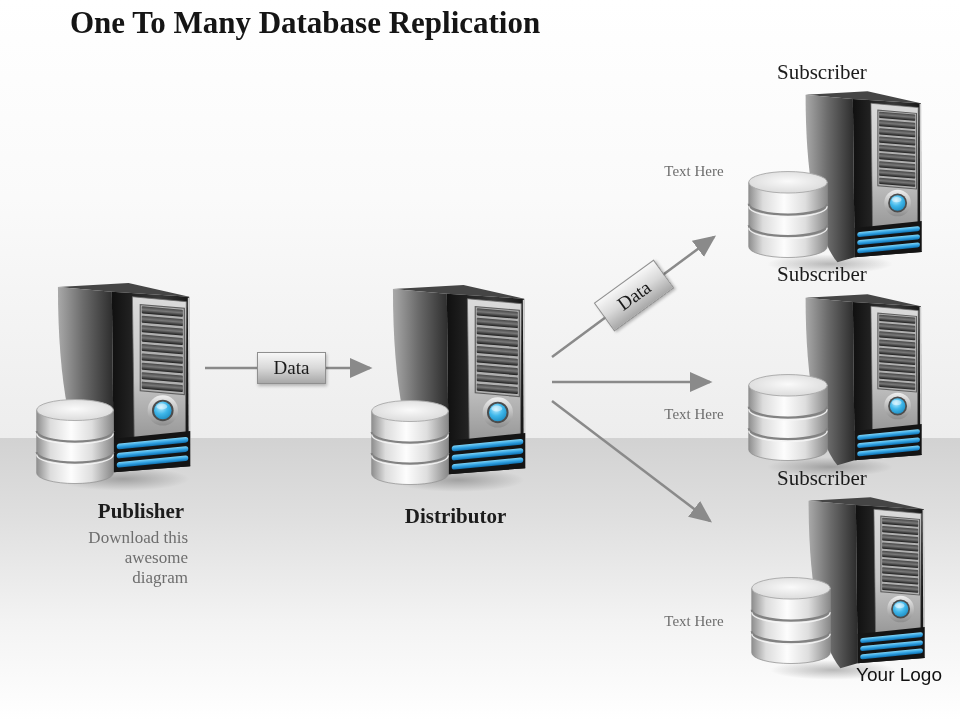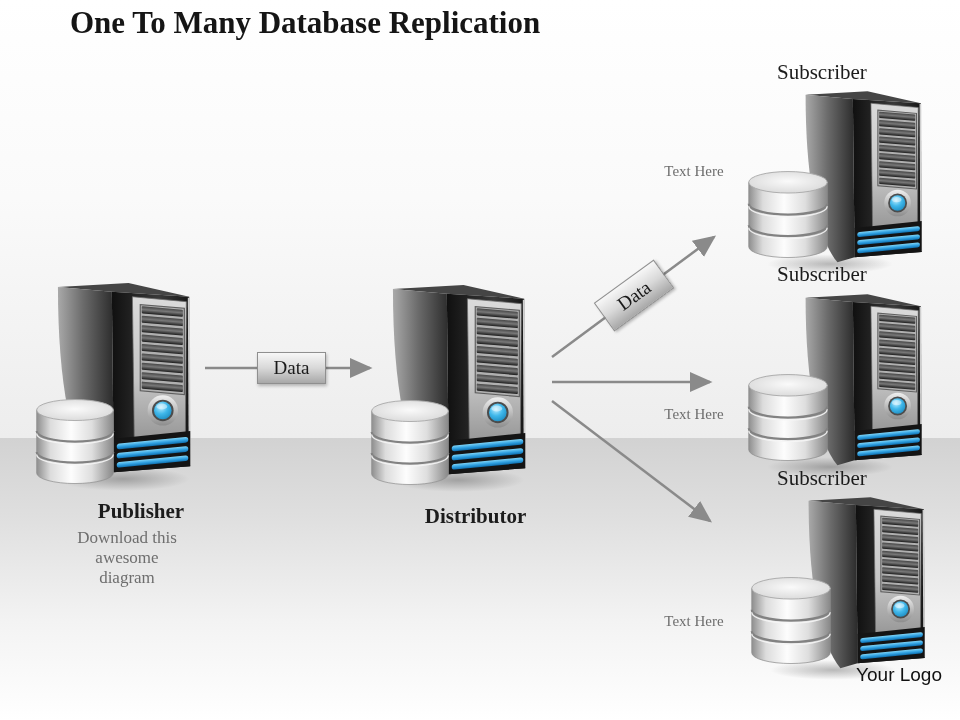--- a/index.html
+++ b/index.html
@@ -12,21 +12,21 @@
   .bg-bottom{position:absolute;left:0;top:438px;width:960px;height:282px;
     background:linear-gradient(180deg,#d2d2d2 0%,#dfdfdf 28%,#f3f3f3 65%,#ffffff 100%);}
   .title{
     position:absolute;left:70px;top:5px;width:620px;
     font-size:31px;font-weight:bold;color:#151515;letter-spacing:0px;
   }
   .node-shadow{position:absolute;
     background:radial-gradient(ellipse 50% 50% at 50% 50%,rgba(0,0,0,0.26) 0%,rgba(0,0,0,0) 70%);}
   .server-svg,.cyl-svg{position:absolute;}
   .heading{font-size:21px;font-weight:bold;color:#1c1c1c;text-align:center;}
-  .desc{font-size:17px;color:#6e6e6e;line-height:1.18;margin-top:4px;text-align:center;}
+  .desc{font-size:17px;color:#6e6e6e;line-height:1.18;margin-top:4px;text-align:right;}
   .sub-label{position:absolute;width:160px;text-align:left;
     font-size:21px;color:#1c1c1c;}
   .text-here{position:absolute;width:120px;text-align:center;
     font-size:15px;color:#6e6e6e;}
   .arrows-layer{position:absolute;left:0;top:0;width:960px;height:720px;pointer-events:none;}
   .data-box{
     position:absolute;display:flex;align-items:center;justify-content:center;
     background:linear-gradient(180deg,#f7f7f7 0%,#d8d8d8 50%,#a8a8a8 100%);
     border:1px solid #8f8f8f;box-shadow:1px 2px 3px rgba(0,0,0,0.25);
     font-size:19px;color:#1a1a1a;
@@ -170,21 +170,21 @@
     <div class="heading">Publisher</div>
     <div class="desc" style="width:122px;">Download this awesome diagram</div>
   </div>
 
   <svg class="server-svg" style="left:390px;top:284px;" width="147" height="201" viewBox="0 0 150 205">
       <use href="#sym-server" xlink:href="#sym-server"></use>
     </svg>
   <svg class="cyl-svg" style="left:368px;top:399px;" width="84" height="88" viewBox="0 0 92 96">
       <use href="#sym-cyl" xlink:href="#sym-cyl"></use>
     </svg>
-  <div style="position:absolute;left:388px;top:504px;width:175px;">
+  <div style="position:absolute;left:368px;top:504px;width:175px;">
     <div class="heading">Distributor</div>
   </div>
 
   <div class="sub-label" style="left:777px;top:60px;">Subscriber</div>
   <svg class="server-svg" style="left:803px;top:90px;" width="129" height="177" viewBox="0 0 150 205">
       <use href="#sym-server" xlink:href="#sym-server"></use>
     </svg>
   <svg class="cyl-svg" style="left:745px;top:170px;" width="86" height="90" viewBox="0 0 92 96">
       <use href="#sym-cyl" xlink:href="#sym-cyl"></use>
     </svg>

